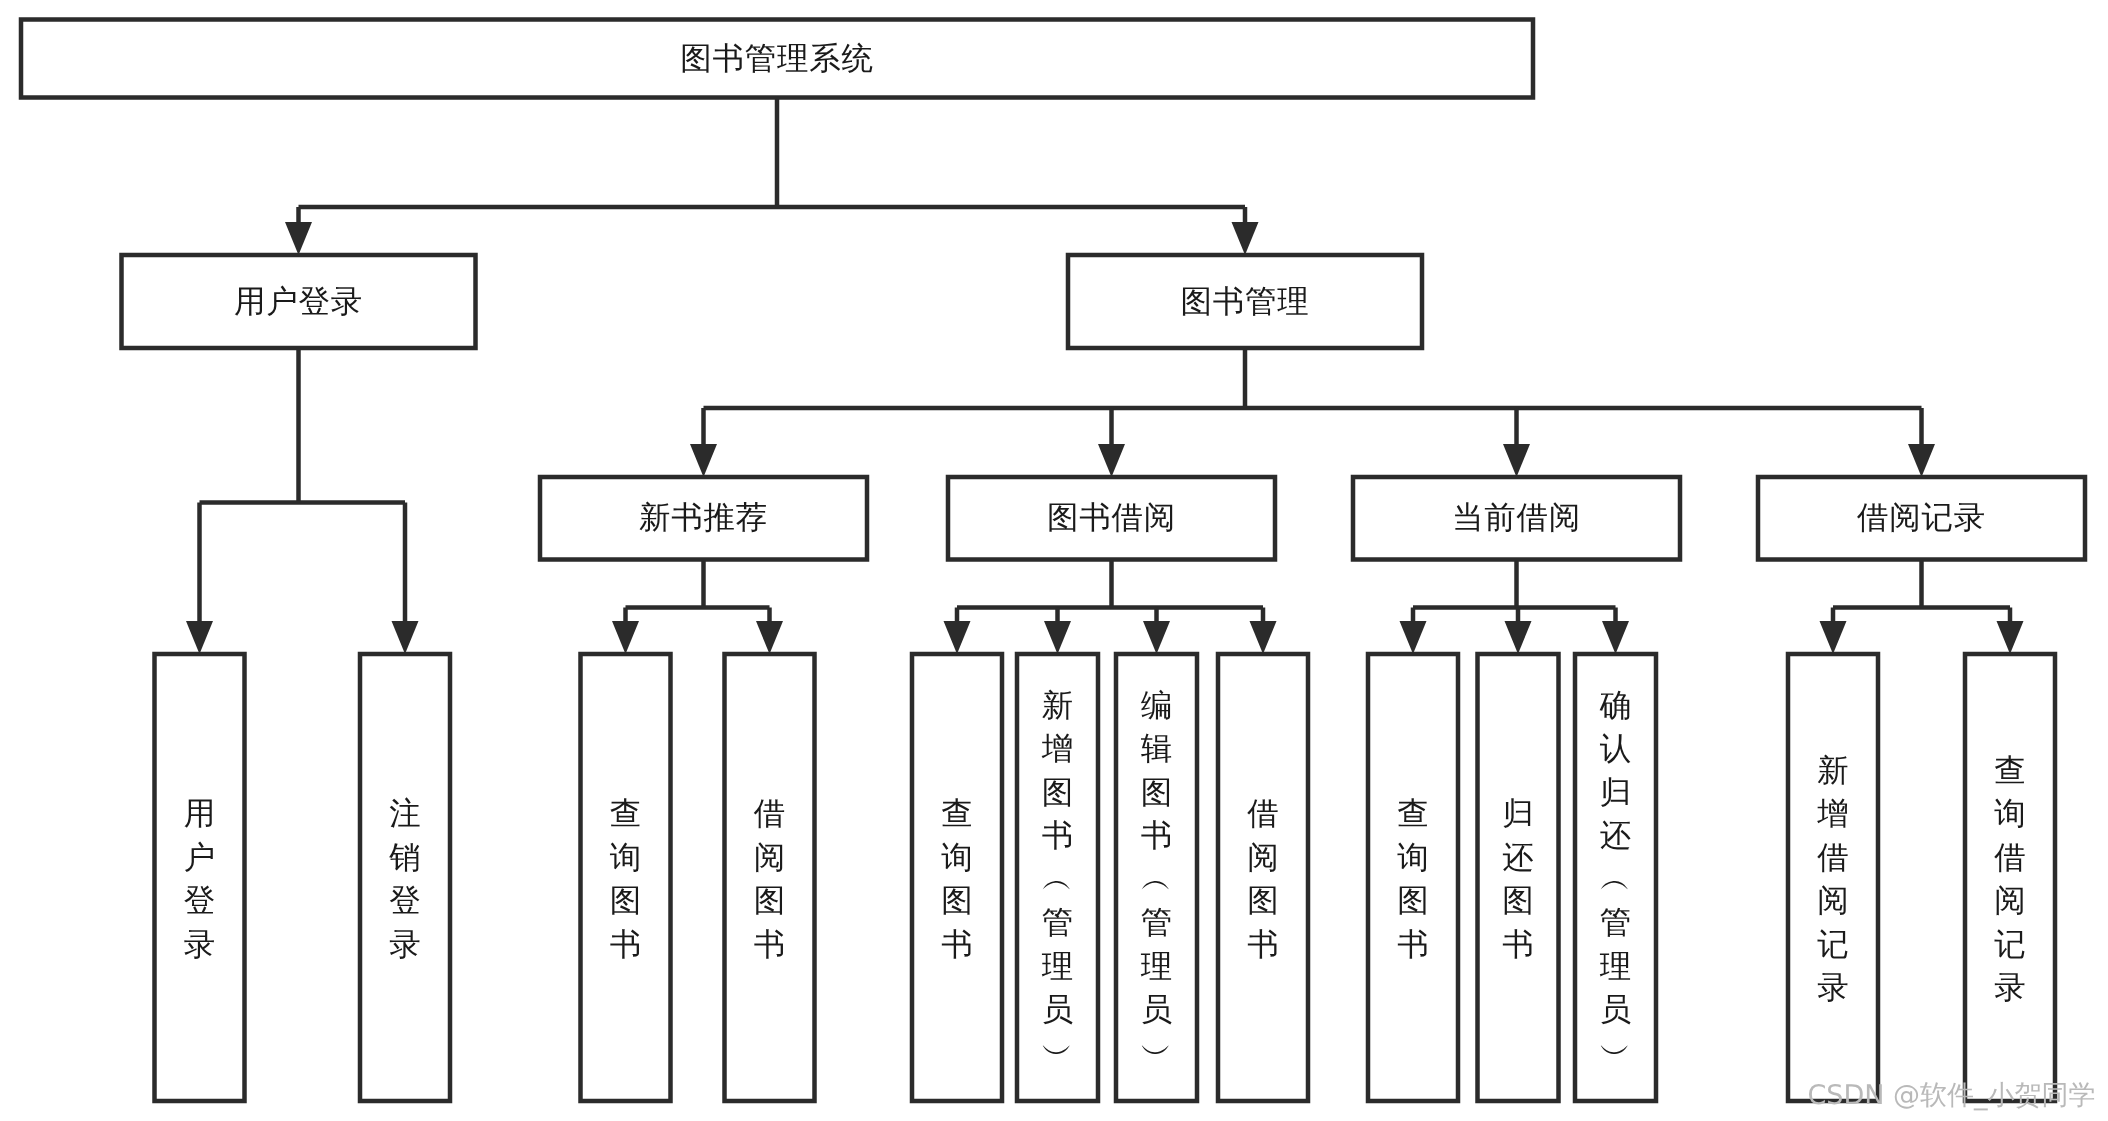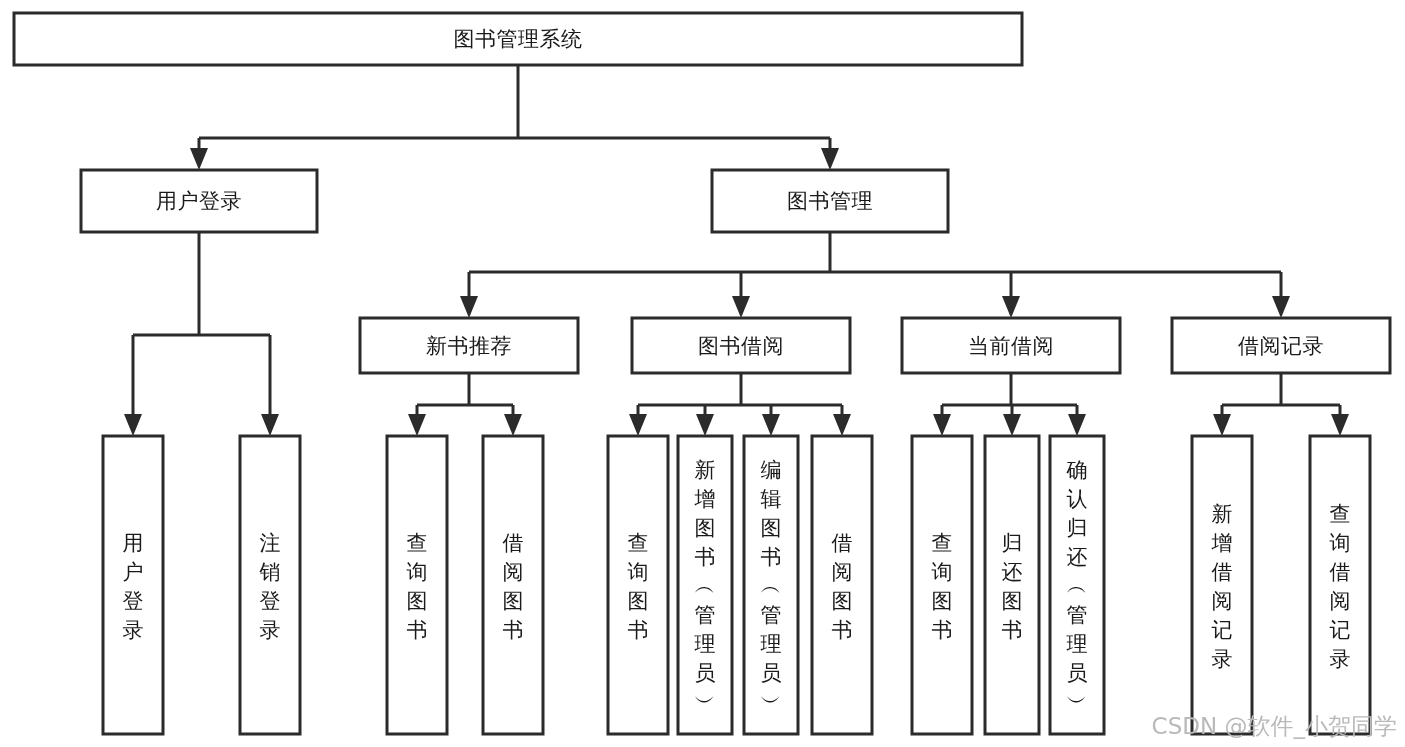--- a/index.html
+++ b/index.html
@@ -56,21 +56,21 @@
     font-size: 21px;
     fill: #1a1a1a;
     text-anchor: middle;
     letter-spacing: 0px;
   }
   .watermark-text {
     position: absolute;
     right: 8px;
     bottom: 5px;
     font-family: "DejaVu Sans", "Liberation Sans", sans-serif;
-    font-size: 23px;
+    font-size: 18px;
     color: #b9b9b9;
     white-space: nowrap;
     user-select: none;
   }
 </style>
 </head>
 <body>
 
 <div id="diagram-root">
   <svg class="diagram-canvas" id="diagram-canvas" viewBox="0 0 1405 747" xmlns="http://www.w3.org/2000/svg">

